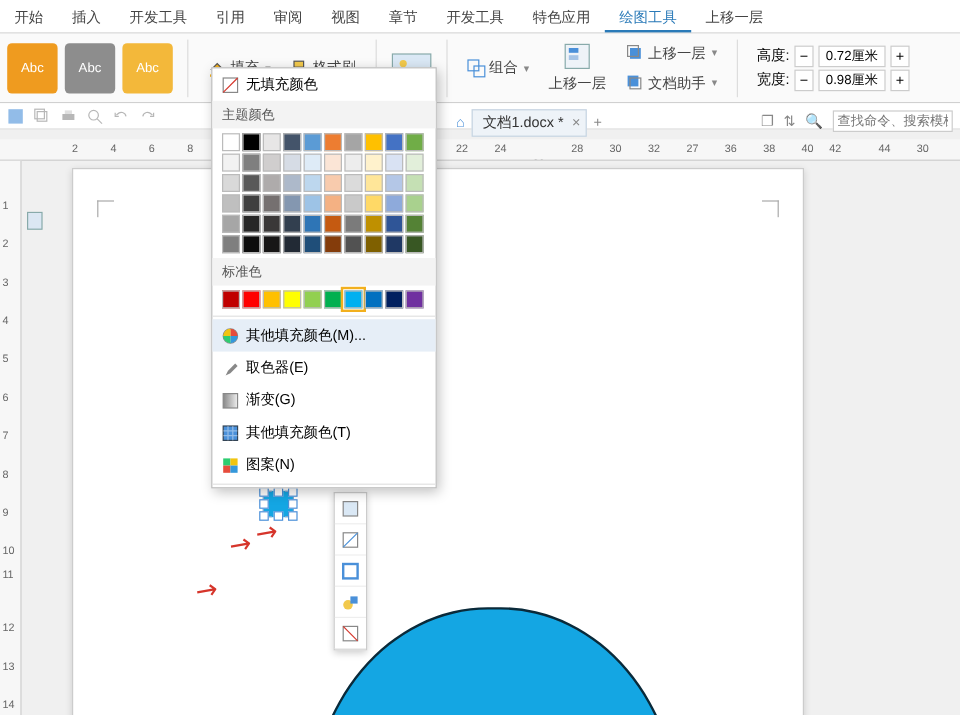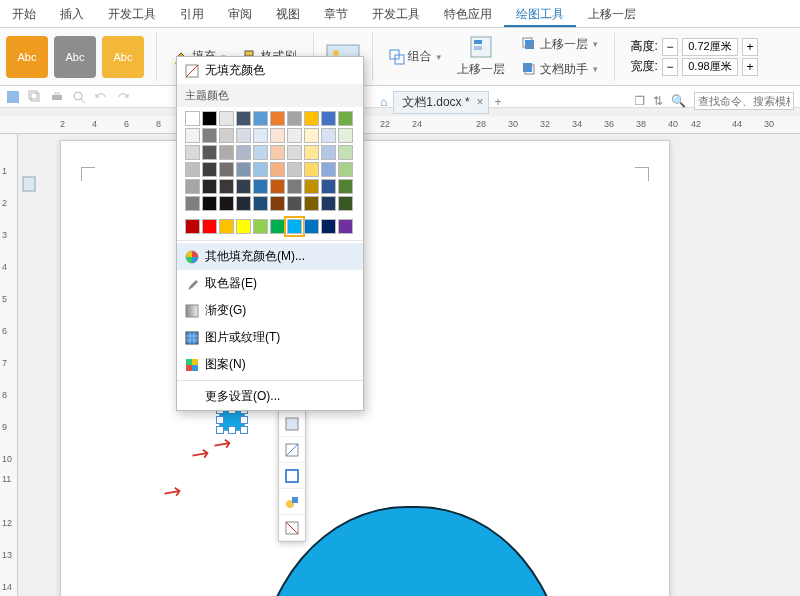--- a/index.html
+++ b/index.html
@@ -232,21 +232,21 @@
     <div class="lab" style="left: 252px;">14</div>
     <div class="lab" style="left: 284px;">16</div>
     <div class="lab" style="left: 316px;">18</div>
     <div class="lab" style="left: 348px;">20</div>
     <div class="lab" style="left: 380px;">22</div>
     <div class="lab" style="left: 412px;">24</div>
     <div class="lab" style="left: 444px; margin-top: 12px;">26</div>
     <div class="lab" style="left: 476px;">28</div>
     <div class="lab" style="left: 508px;">30</div>
     <div class="lab" style="left: 540px;">32</div>
-    <div class="lab" style="left: 572px;">34</div>
+    <div class="lab" style="left: 572px;">27</div>
     <div class="lab" style="left: 604px;">36</div>
     <div class="lab" style="left: 636px;">38</div>
     <div class="lab" style="left: 668px;">40</div>
     <div class="lab" style="left: 691px;">42</div>
     <div class="lab" style="left: 732px;">44</div>
     <div class="lab" style="left: 764px;">30</div>
   </div>
 <div class="vruler">
     <div class="lab" style="top: 32px;">1</div>
     <div class="lab" style="top: 64px;">2</div>
@@ -386,20 +386,21 @@
       <div class="sw" style="background: rgb(13, 13, 13);"></div>
       <div class="sw" style="background: rgb(23, 22, 22);"></div>
       <div class="sw" style="background: rgb(34, 42, 53);"></div>
       <div class="sw" style="background: rgb(31, 78, 121);"></div>
       <div class="sw" style="background: rgb(132, 60, 11);"></div>
       <div class="sw" style="background: rgb(82, 82, 82);"></div>
       <div class="sw" style="background: rgb(127, 96, 0);"></div>
       <div class="sw" style="background: rgb(31, 56, 100);"></div>
       <div class="sw" style="background: rgb(56, 87, 35);"></div>
     </div>
+  <div class="hdr">标准色</div>
   <div class="swgrid" id="std-grid" style="position:relative">
       <div class="sw big" style="background: rgb(192, 0, 0);"></div>
       <div class="sw big" style="background: rgb(255, 0, 0);"></div>
       <div class="sw big" style="background: rgb(255, 192, 0);"></div>
       <div class="sw big" style="background: rgb(255, 255, 0);"></div>
       <div class="sw big" style="background: rgb(146, 208, 80);"></div>
       <div class="sw big" style="background: rgb(0, 176, 80);"></div>
       <div class="sw big" style="background: rgb(0, 176, 240); outline: rgb(242, 176, 30) solid 2px; outline-offset: 1px;"></div>
       <div class="sw big" style="background: rgb(0, 112, 192);"></div>
       <div class="sw big" style="background: rgb(0, 32, 96);"></div>
@@ -432,32 +433,28 @@
           </defs>
           <rect x="1" y="1" width="12" height="12" fill="url(#g)" stroke="#888"></rect>
         </svg></span>
     <span>渐变(G)</span>
   </div>
   <div class="row">
     <span class="ricon"><svg viewBox="0 0 14 14">
           <rect x="1" y="1" width="12" height="12" fill="#4a90d9" stroke="#345"></rect>
           <path d="M1 5h12M1 9h12M5 1v12M9 1v12" stroke="#fff" opacity=".4"></path>
         </svg></span>
-    <span>图片或纹理(T)</span>
+    <span>其他填充颜色(T)</span>
   </div>
   <div class="row">
     <span class="ricon"><svg viewBox="0 0 14 14">
           <rect x="1" y="1" width="6" height="6" fill="#2ecc71"></rect>
           <rect x="7" y="1" width="6" height="6" fill="#f1c40f"></rect>
           <rect x="1" y="7" width="6" height="6" fill="#e74c3c"></rect>
           <rect x="7" y="7" width="6" height="6" fill="#3498db"></rect>
         </svg></span>
     <span>图案(N)</span>
   </div>
   <hr>
-  <div class="row">
-    <span style="width:14px"></span>
-    <span>更多设置(O)...</span>
-  </div>
 </div>
 
 <div class="arrow" style="left:298px;top:220px;transform:rotate(-45deg)">↘</div>
 <div class="arrow" style="left:328px;top:200px;transform:rotate(-45deg)">↘</div>
 
 </body></html>

